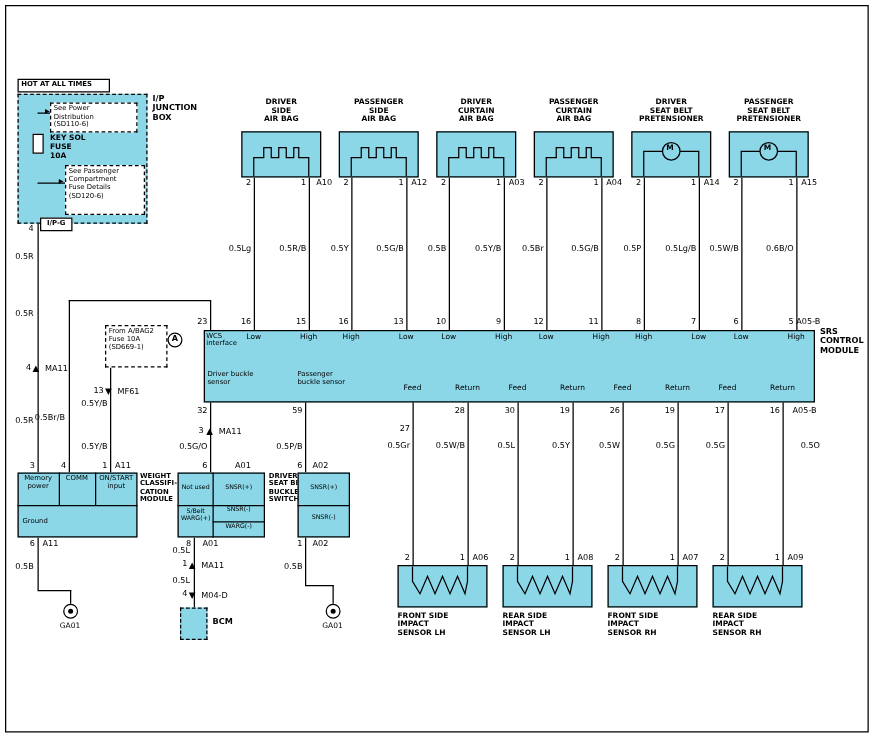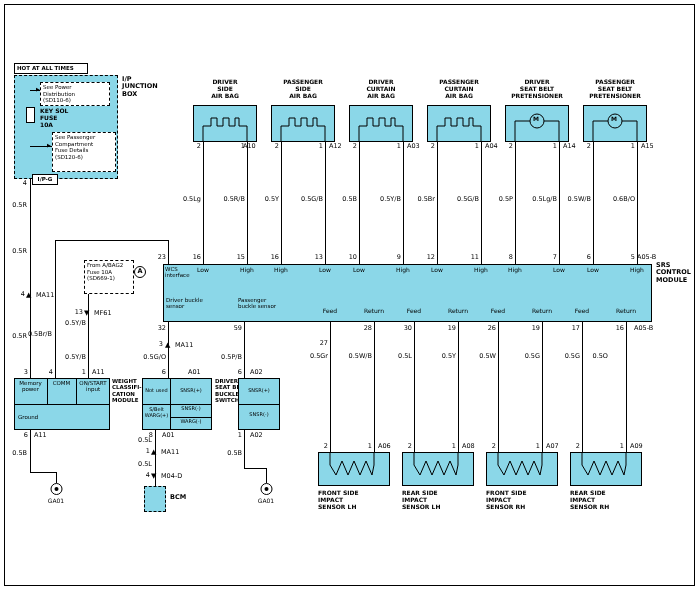--- a/index.html
+++ b/index.html
@@ -175,21 +175,21 @@
   <div class="w" style="left:203px;top:142px;width:1px;height:122px"></div>
   <div class="w" style="left:247px;top:142px;width:1px;height:122px"></div>
   <div class="t b c s6" style="left:195px;top:79px;width:60px">DRIVER
 SIDE
 AIR BAG</div>
   <div class="box" style="left:193px;top:105px;width:64px;height:37px"><svg width="62" height="35" viewBox="0 0 62 35">
         <path d="M9,35 L9,20 L17,20 L17,12 L23,12 L23,20 L29,20 L29,12 L35,12 L35,20 L41,20 L41,12 L45,12 L45,20 L53,20 L53,35" fill="none" stroke="#000"></path>
       </svg></div>
   <div class="t r" style="left:181px;top:143px;width:20px">2</div>
   <div class="t r" style="left:225px;top:143px;width:20px">1</div>
-  <div class="t" style="left:243px;top:143px">A10</div>
+  <div class="t" style="left:253px;top:143px">A10</div>
   <div class="t r" style="left:175px;top:196px;width:26px">0.5Lg</div>
   <div class="t r" style="left:219px;top:196px;width:26px">0.5R/B</div>
   <div class="t r" style="left:181px;top:254px;width:20px">16</div>
   <div class="t r" style="left:225px;top:254px;width:20px">15</div>
   <div class="t c s6" style="left:189px;top:267px;width:28px">Low</div>
   <div class="t c s6" style="left:233px;top:267px;width:28px">High</div>
 
   <div class="w" style="left:281px;top:142px;width:1px;height:122px"></div>
   <div class="w" style="left:325px;top:142px;width:1px;height:122px"></div>
   <div class="t b c s6" style="left:273px;top:79px;width:60px">PASSENGER
@@ -338,21 +338,21 @@
 IMPACT
 SENSOR RH</div>
 
   <div class="w" style="left:582px;top:322px;width:1px;height:130px"></div>
   <div class="w" style="left:626px;top:322px;width:1px;height:130px"></div>
   <div class="t c s6" style="left:568px;top:308px;width:28px">Feed</div>
   <div class="t c s6" style="left:612px;top:308px;width:28px">Return</div>
   <div class="t r" style="left:560px;top:325px;width:20px">17</div>
   <div class="t r" style="left:604px;top:325px;width:20px">16</div>
   <div class="t r" style="left:554px;top:353px;width:26px">0.5G</div>
-  <div class="t r" style="left:582px;top:353px;width:26px">0.5O</div>
+  <div class="t r" style="left:630px;top:353px;width:26px">0.5O</div>
   <div class="t r" style="left:560px;top:443px;width:20px">2</div>
   <div class="t r" style="left:604px;top:443px;width:20px">1</div>
   <div class="t" style="left:630px;top:443px">A09</div>
   <div class="box" style="left:570px;top:452px;width:72px;height:34px"><svg width="70" height="32" viewBox="0 0 70 32">
         <path d="M11,0 L11,12 L17,22 L23,8 L29,22 L35,8 L41,22 L47,8 L53,22 L55,12 L55,0" fill="none" stroke="#000"></path>
       </svg></div>
   <div class="t b s6" style="left:570px;top:490px">REAR SIDE
 IMPACT
 SENSOR RH</div>
 

